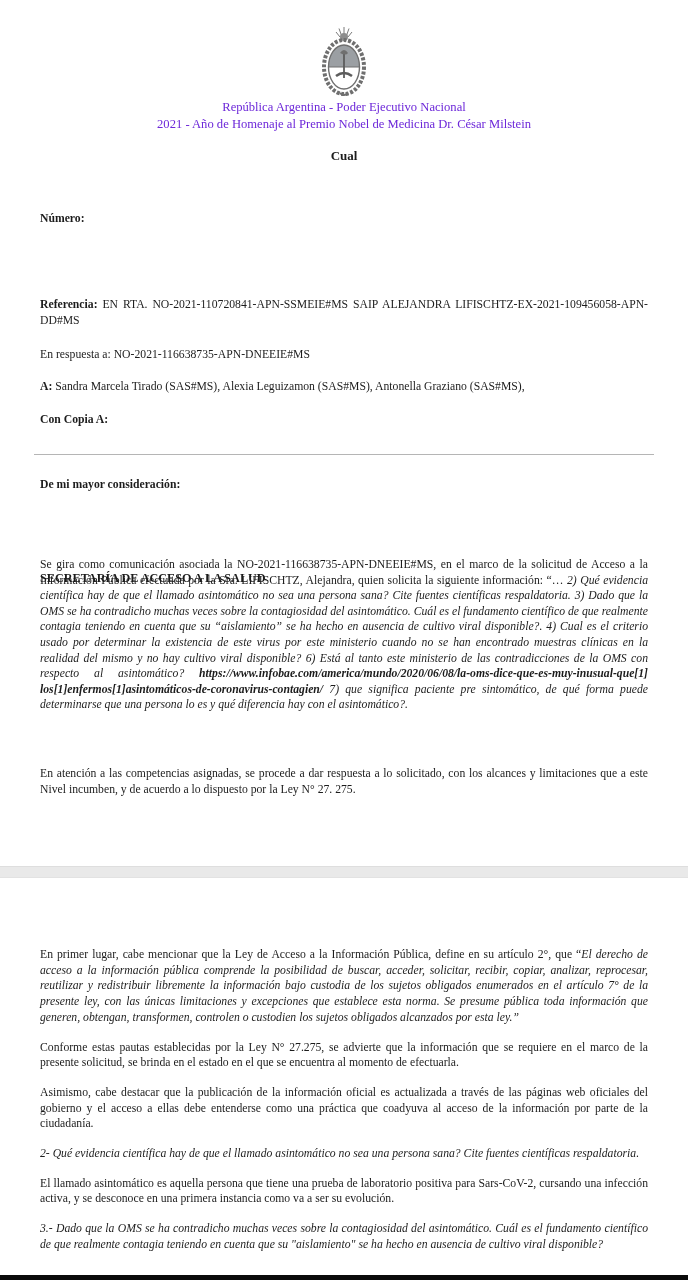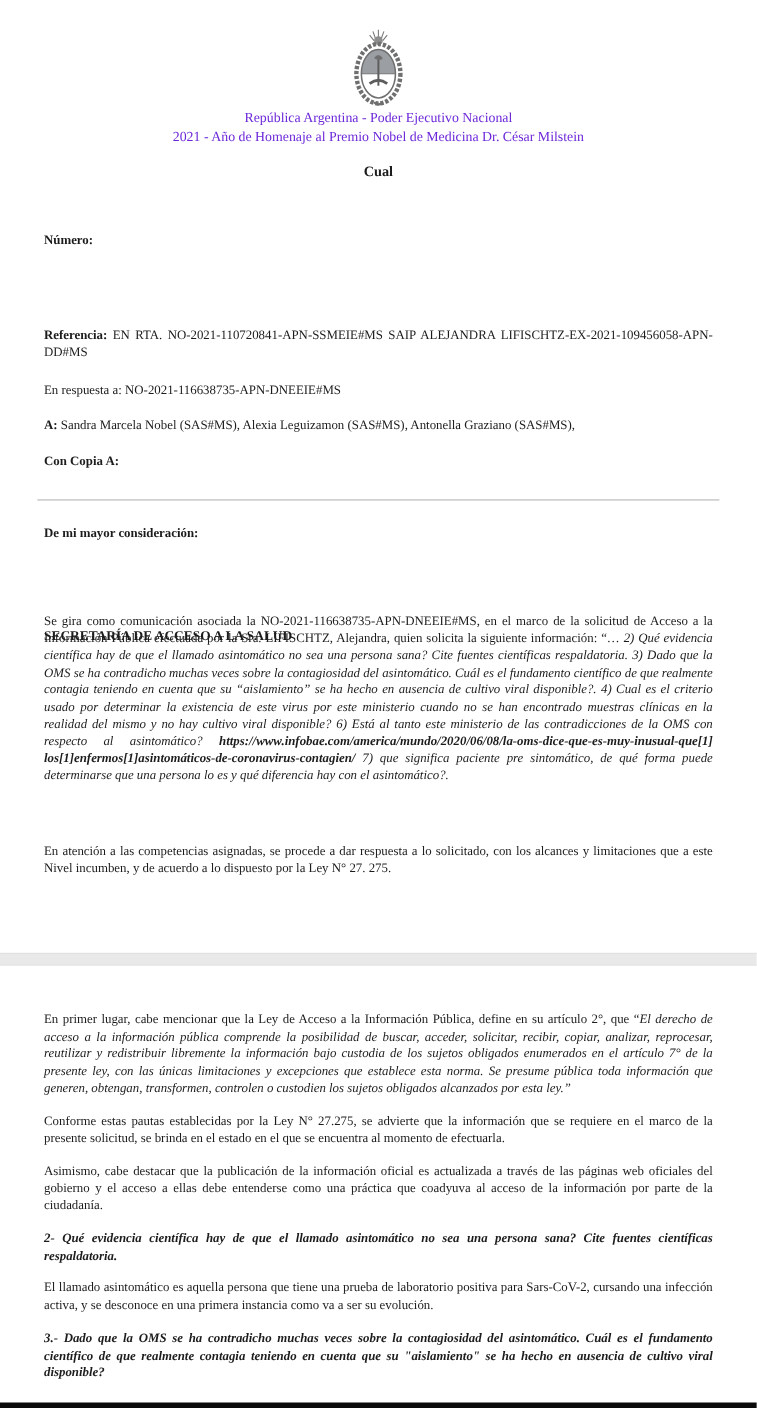--- a/index.html
+++ b/index.html
@@ -7,21 +7,21 @@
   body {
     width: 688px; height: 1280px;
     position: relative;
     font-family: "Liberation Serif", "DejaVu Serif", serif;
     color: #1c1c1c;
     overflow: hidden;
   }
   .page { position: relative; width: 688px; background: #ffffff; }
   .page-1 { height: 866px; }
   .page-gap { width: 688px; height: 12px; background: #e9e9e9; border-top: 1px solid #dedede; border-bottom: 1px solid #e2e2e2; }
-  .page-2 { height: 328px; padding: 41px 40px 0 40px; }
+  .page-2 { height: 328px; padding: 69px 40px 0 40px; }
   .bottom-bar { position: absolute; left: 0; bottom: 0; width: 688px; height: 5px; background: #0a0a0a; }
 
   .abs { position: absolute; left: 40px; width: 608px; }
   .centered { text-align: center; left: 0; width: 688px; }
 
   .crest-wrap { top: 26px; height: 74px; display: flex; justify-content: center; }
   .org-line { font-size: 12.6px; line-height: 16px; color: #6d28d9; }
   .org-line-1 { top: 99px; }
   .org-line-2 { top: 116px; }
   .doc-type { top: 148px; font-weight: bold; font-size: 13px; }
@@ -38,21 +38,21 @@
   .section-title { top: 531px; font-weight: bold; font-size: 12.2px; margin-top: 40px; }
 
   .body-par { text-align: justify; }
   .p1-main { top: 557px; }
   .p1-closing { top: 766px; }
 
   .it { font-style: italic; }
   .bit { font-style: italic; font-weight: bold; }
 
   .pg2-par { font-size: 11.7px; line-height: 15.7px; text-align: justify; margin-bottom: 14px; }
-  .q-heading { font-weight: bold; font-style: italic; }
+  .q-heading { font-weight: normal; font-style: italic; }
 </style>
 </head>
 <body>
 
 <div class="page page-1">
 
   <div class="abs centered crest-wrap">
     <svg width="64" height="74" viewBox="0 0 64 74" aria-hidden="true">
 
       <g stroke="#7a7a7a" stroke-width="1">
@@ -90,21 +90,21 @@
 
   <div class="abs fs referencia">
     <span class="field-label">Referencia:</span><span> EN RTA. NO-2021-110720841-APN-SSMEIE#MS SAIP ALEJANDRA LIFISCHTZ-EX-2021-109456058-APN-DD#MS</span>
   </div>
 
   <div class="abs fs respuesta">
     <span>En respuesta a: </span><span>NO-2021-116638735-APN-DNEEIE#MS</span>
   </div>
 
   <div class="abs fs a-line">
-    <span class="field-label">A:</span><span> Sandra Marcela Nobel (SAS#MS), Alexia Leguizamon (SAS#MS), Antonella Graziano (SAS#MS),</span>
+    <span class="field-label">A:</span><span> Sandra Marcela Tirado (SAS#MS), Alexia Leguizamon (SAS#MS), Antonella Graziano (SAS#MS),</span>
   </div>
 
   <div class="abs fs copia">
     <span class="field-label">Con Copia A:</span>
   </div>
 
   <div class="abs rule"></div>
 
   <div class="abs fs salutation field-label">De mi mayor consideración:</div>
 

